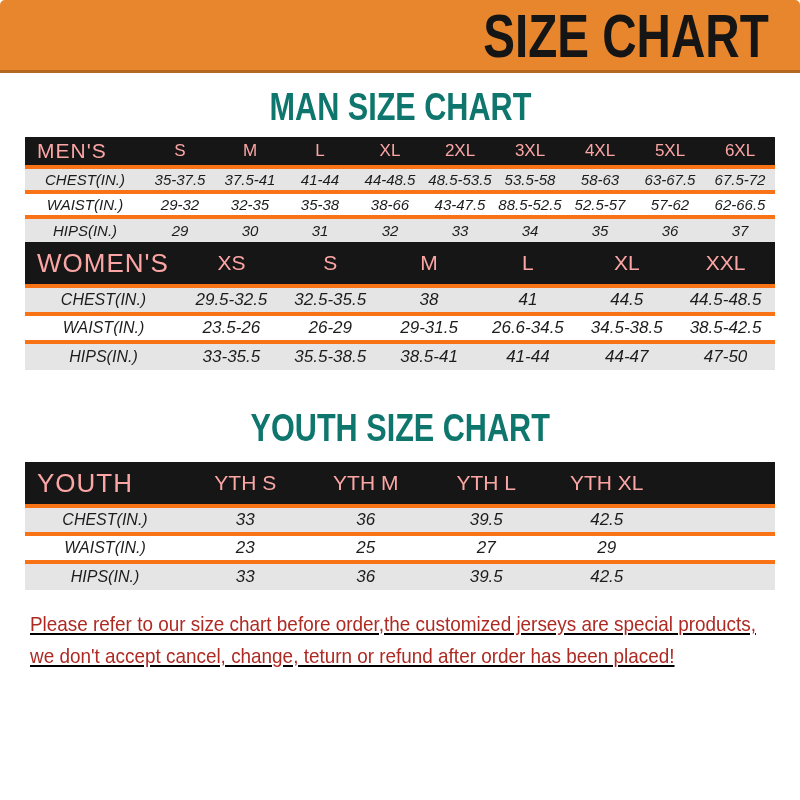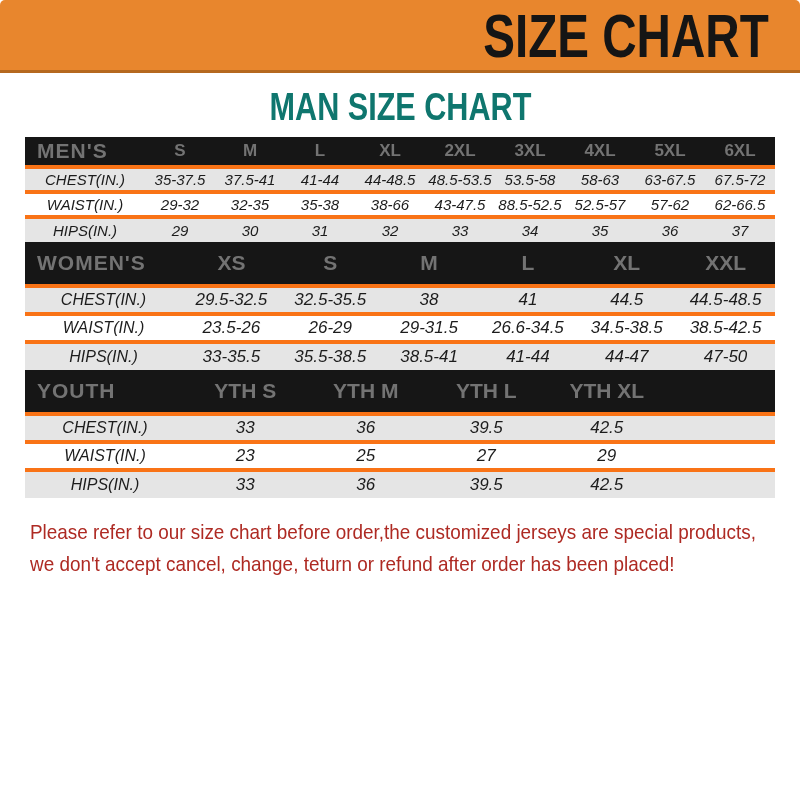--- a/index.html
+++ b/index.html
@@ -40,47 +40,47 @@
     border-collapse: collapse; table-layout: fixed;
   }
   table.size-table thead tr {
     background: var(--header-bar, #161616);
     color: #ffffff;
   }
   table.size-table th, table.size-table td {
     text-align: center; padding: 0; font-weight: normal;
     color: #1c1c1c; overflow: hidden; white-space: nowrap;
   }
-  table.size-table thead th { font-weight: bold; color: #737373; }
+  table.size-table thead th { font-weight: normal; color: #fca5a5; }
   table.size-table thead th.corner {
     text-align: left; padding-left: 12px; letter-spacing: 1px;
   }
   table.size-table tbody tr:nth-child(odd) { background: var(--row-alt, #E5E5E5); }
   table.size-table tbody tr:nth-child(even) { background: #ffffff; }
   table.size-table tbody tr { border-top: 4px solid #f97316; font-style: italic; }
 
   
   .men-table thead tr  { height: 30px; }
   .men-table thead th  { font-size: 17px; }
   .men-table thead th.corner { font-size: 21px; }
   .men-table tbody tr  { height: 25px; font-size: 15px; }
   .men-table th.rowlabel { font-size: 15px; }
   .men-table .col-label  { width: 108px; }
 
   
   .women-table thead tr, .youth-table thead tr { height: 44px; }
   .women-table thead th, .youth-table thead th { font-size: 21px; }
-  .women-table thead th.corner, .youth-table thead th.corner { font-size: 21px; margin-left: 38px; }
+  .women-table thead th.corner, .youth-table thead th.corner { font-size: 26px; margin-left: 38px; }
   .women-table tbody tr, .youth-table tbody tr { height: 28px; font-size: 17px; }
   .women-table th.rowlabel, .youth-table th.rowlabel { font-size: 16px; }
   .women-table .col-label { width: 145px; }
   .youth-table  .col-label { width: 148px; }
   .youth-table  .col-spacer { width: 108px; }
 
-  .footer-note { margin: 18px 0 0 30px; }
+  .footer-note { margin: 18px 0 0 30px; text-decoration: underline; }
   .footer-line {
     color: var(--footer-text, #AE2A23);
     font-size: 21px; line-height: 32px;
     white-space: nowrap;
     transform: scaleX(0.9); transform-origin: 0 50%;
   }
 </style>
 </head>
 <body>
 
@@ -187,20 +187,23 @@
           <td>38.5-41</td>
           <td>41-44</td>
           <td>44-47</td>
           <td>47-50</td>
         </tr>
       </tbody>
     </table>
 </div>
 
 <div class="section youth-section">
+  <div class="section-heading">
+    <span>YOUTH SIZE CHART</span>
+  </div>
   <table class="size-table youth-table">
       <thead>
         <tr>
           <th class="corner col-label">YOUTH</th>
           <th>YTH S</th>
           <th>YTH M</th>
           <th>YTH L</th>
           <th>YTH XL</th>
           <th class="col-spacer"></th>
         </tr>

